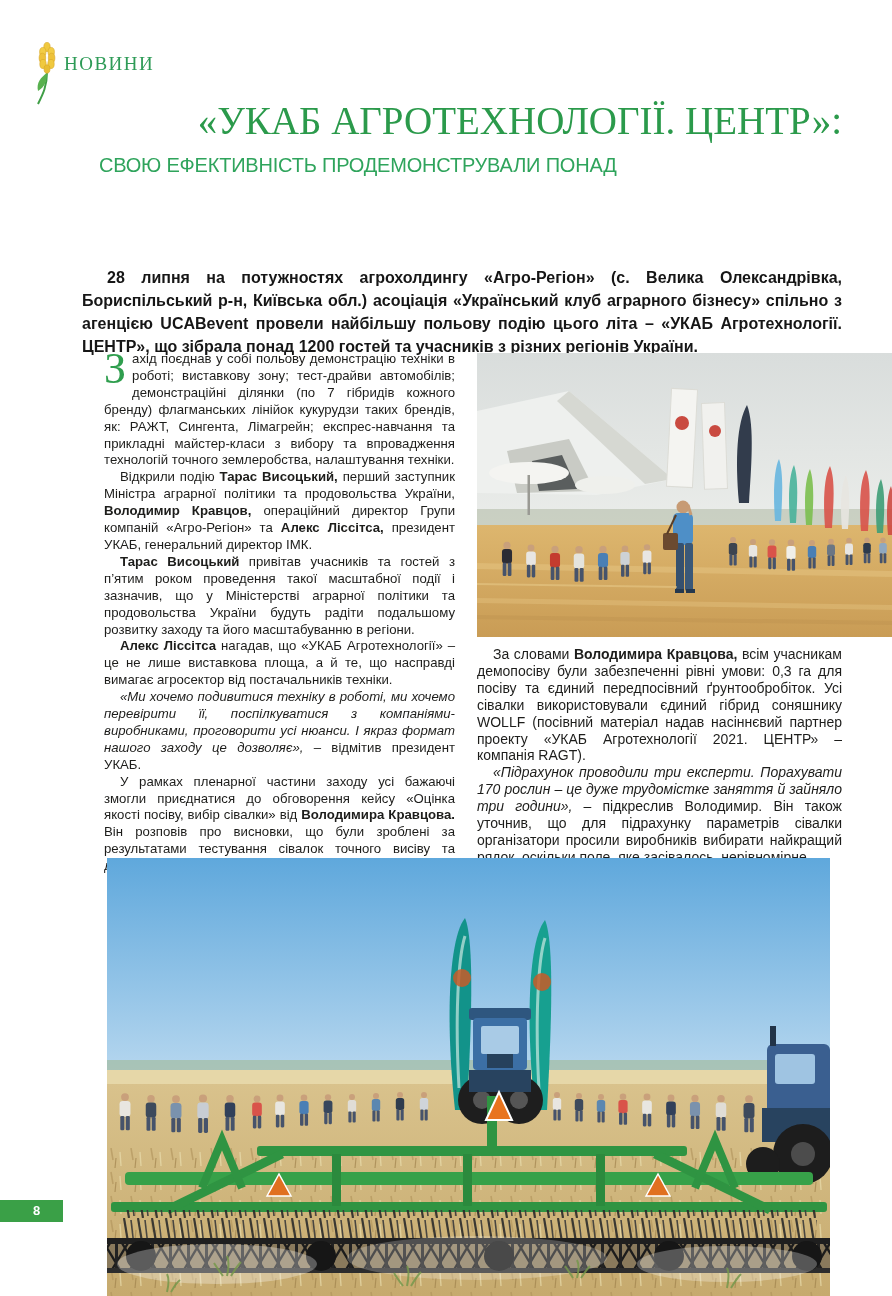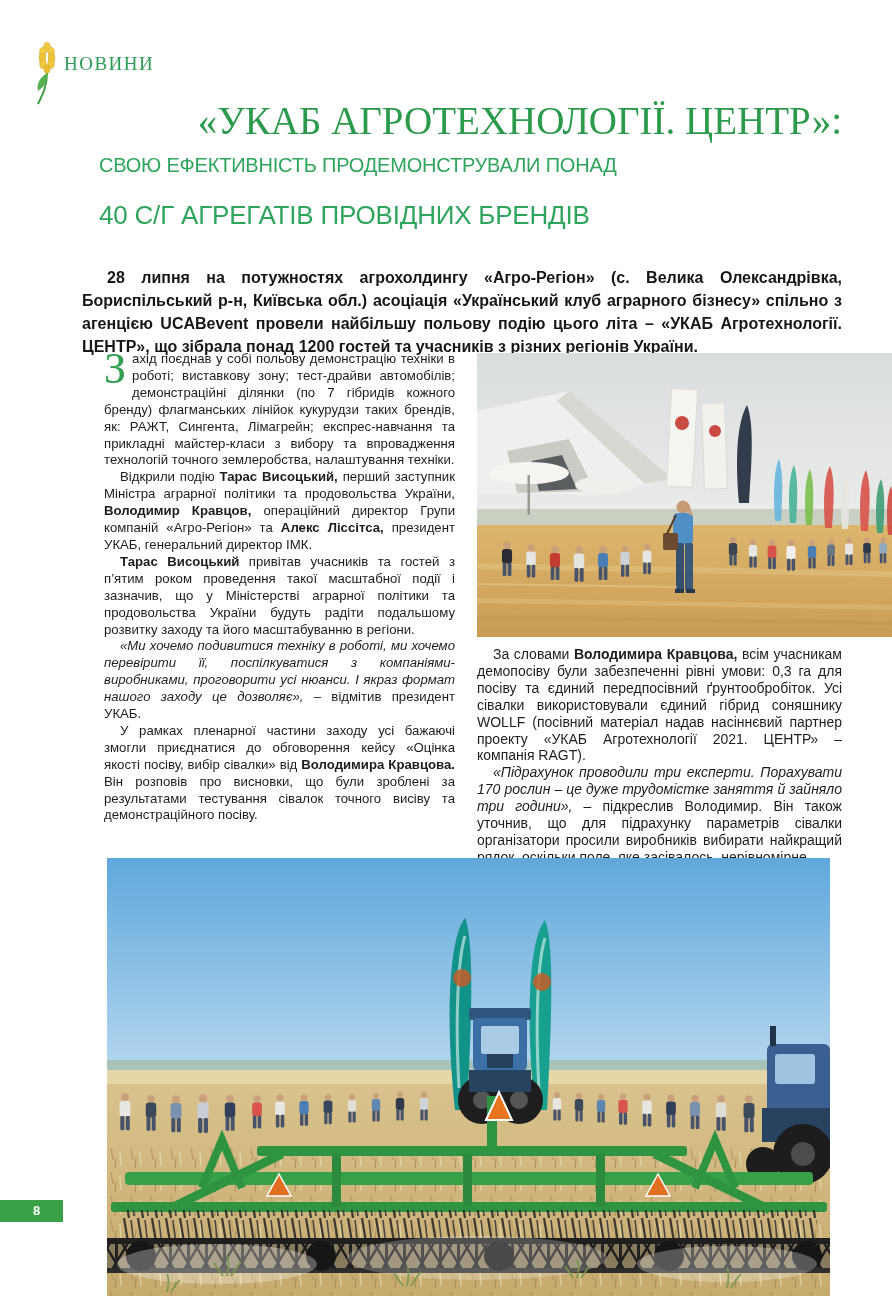--- a/index.html
+++ b/index.html
@@ -49,28 +49,28 @@
     <ellipse cx="10.4" cy="16" rx="3.3" ry="4.8" fill="#eec23a" stroke="#d8a82a" stroke-width="0.6"></ellipse>
     <ellipse cx="19.6" cy="16" rx="3.3" ry="4.8" fill="#eec23a" stroke="#d8a82a" stroke-width="0.6"></ellipse>
     <ellipse cx="11" cy="22" rx="3.2" ry="4.6" fill="#f0c93f" stroke="#d8a82a" stroke-width="0.6"></ellipse>
     <ellipse cx="19" cy="22" rx="3.2" ry="4.6" fill="#f0c93f" stroke="#d8a82a" stroke-width="0.6"></ellipse>
     <ellipse cx="15" cy="27" rx="3" ry="4.2" fill="#e8bd34" stroke="#d8a82a" stroke-width="0.6"></ellipse>
   </svg>
   <div class="kicker">НОВИНИ</div>
 
   <div class="title1">«УКАБ АГРОТЕХНОЛОГІЇ. ЦЕНТР»:</div>
   <div class="title2">СВОЮ ЕФЕКТИВНІСТЬ ПРОДЕМОНСТРУВАЛИ ПОНАД</div>
-  <div class="title3">40 С/Г АГРЕГАТІВ ПРОВІДНИХ БРЕНДІВ</div>
 
   <p class="lede">28 липня на потужностях агрохолдингу «Агро-Регіон» (с. Велика Олександрівка, Бориспільський р-н, Київська обл.) асоціація «Український клуб аграрного бізнесу» спільно з агенцією UCABevent провели найбільшу польову подію цього літа – «УКАБ Агротехнології. ЦЕНТР», що зібрала понад 1200 гостей та учасників з різних регіонів України.</p>
 
   <div class="colL">
     <p class="nofirst"><span class="dropcap">З</span><span><span>ахід поєднав у собі польову демонстрацію техніки в роботі; виставкову зону; тест-драйви автомобілів; демонстраційні ділянки (по 7 гібридів кожного бренду) флагманських лінійок кукурудзи таких брендів, як: РАЖТ, Сингента, Лімагрейн; експрес-навчання та прикладні майстер-класи з вибору та впровадження технологій точного землеробства, налаштування техніки.</span></span></p>
     <p><span><span>Відкрили подію </span><span class="b">Тарас Висоцький,</span><span> перший заступник Міністра аграрної політики та продовольства України, </span><span class="b">Володимир Кравцов,</span><span> операційний директор Групи компаній «Агро-Регіон» та </span><span class="b">Алекс Ліссітса,</span><span> президент УКАБ, генеральний директор ІМК.</span></span></p>
     <p><span><span class="b">Тарас Висоцький</span><span> привітав учасників та гостей з п’ятим роком проведення такої масштабної події і зазначив, що у Міністерстві аграрної політики та продовольства України будуть радіти подальшому розвитку заходу та його масштабуванню в регіони.</span></span></p>
+    <p><span><span class="b">Алекс Ліссітса</span><span> нагадав, що «УКАБ Агротехнології» – це не лише виставкова площа, а й те, що насправді вимагає агросектор від постачальників техніки.</span></span></p>
     <p><span><span class="i">«Ми хочемо подивитися техніку в роботі, ми хочемо перевірити її, поспілкуватися з компаніями-виробниками, проговорити усі нюанси. І якраз формат нашого заходу це дозволяє»,</span><span> – відмітив президент УКАБ.</span></span></p>
     <p><span><span>У рамках пленарної частини заходу усі бажаючі змогли приєднатися до обговорення кейсу «Оцінка якості посіву, вибір сівалки» від </span><span class="b">Володимира Кравцова.</span><span> Він розповів про висновки, що були зроблені за результатами тестування сівалок точного висіву та демонстраційного посіву.</span></span></p>
   </div>
 
   <div class="photoTop">
     <svg viewBox="0 0 415 284" preserveAspectRatio="none">
       <defs>
         <linearGradient id="skyA" x1="0" y1="0" x2="0" y2="1">
           <stop offset="0" stop-color="#d9dddc"></stop>
             <stop offset="1" stop-color="#eceeeb"></stop>

